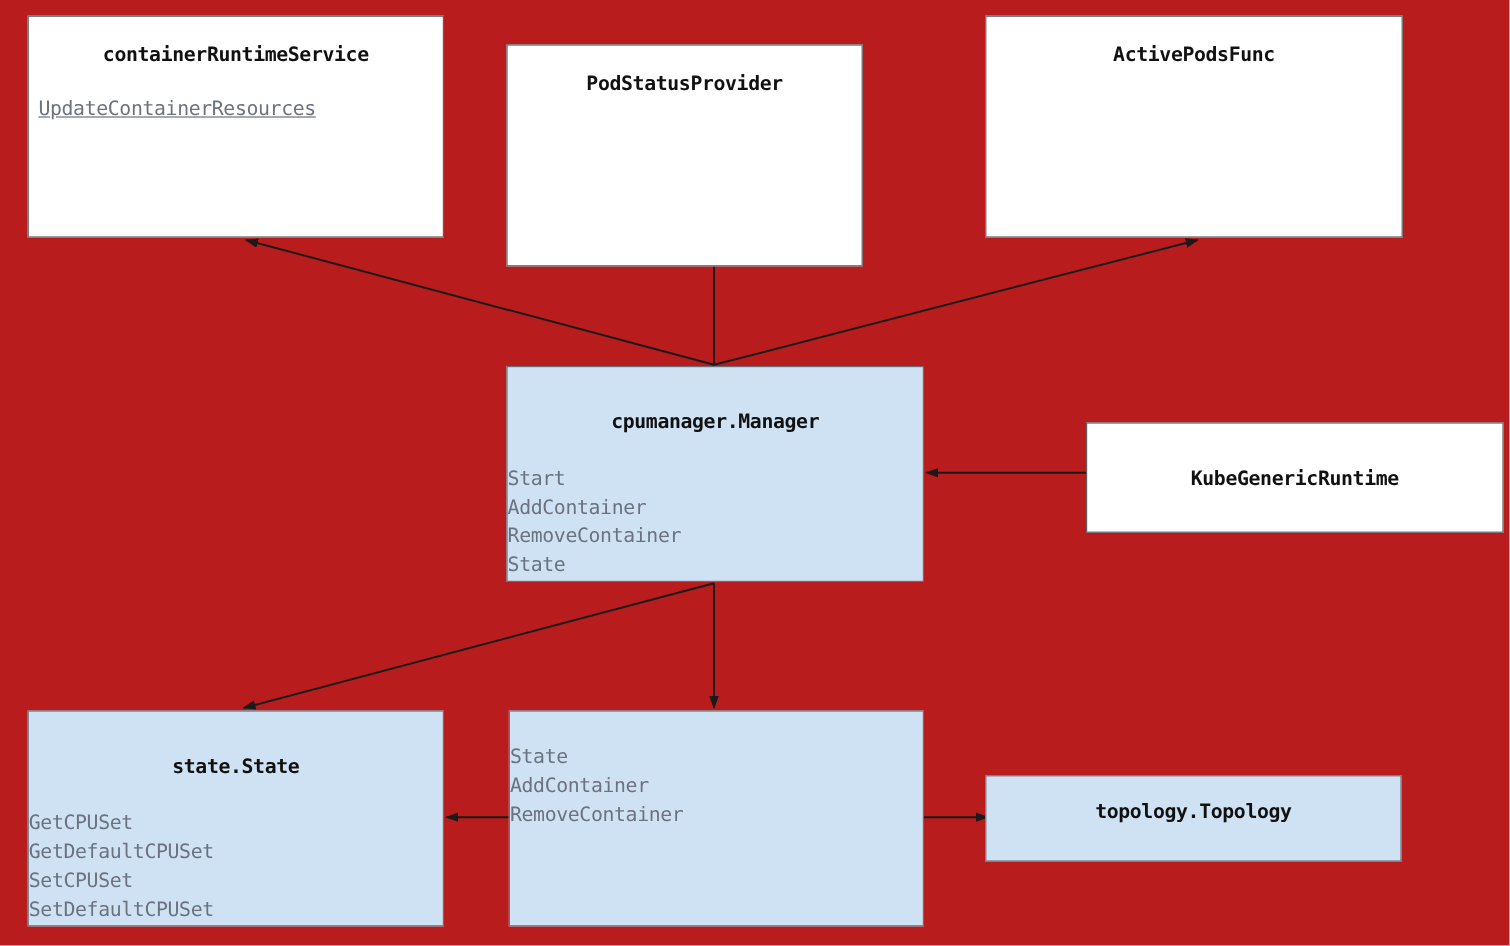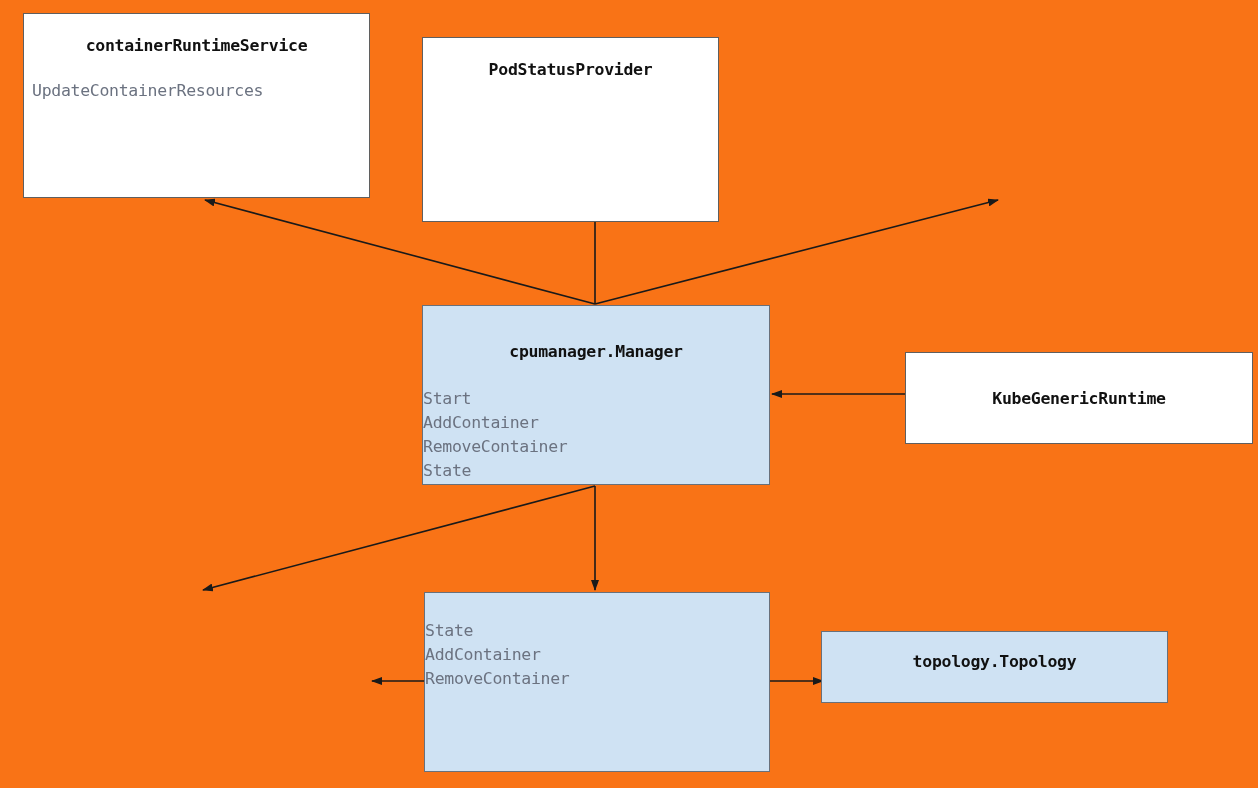--- a/index.html
+++ b/index.html
@@ -4,21 +4,21 @@
 <style>
   html, body {
     margin: 0;
     padding: 0;
     background: #ffffff;
   }
   #diagram-canvas {
     position: relative;
     width: 1258px;
     height: 788px;
-    background: #f97316;
+    background: #b91c1c;
     overflow: hidden;
     font-family: "DejaVu Sans Mono", "Liberation Mono", monospace;
   }
   .edge-layer {
     position: absolute;
     left: 0;
     top: 0;
     width: 1258px;
     height: 788px;
     pointer-events: none;
@@ -53,26 +53,26 @@
   }
 
   
   #node-containerruntimeservice { left: 23px;  top: 13px;  width: 347px; height: 185px; }
   #node-podstatusprovider       { left: 422px; top: 13px;  width: 297px; height: 185px; margin-top: 24px; }
   #node-activepodsfunc          { left: 821px; top: 13px;  width: 348px; height: 185px; }
   #node-cpumanager-manager      { left: 422px; top: 305px; width: 348px; height: 180px; }
   #node-kubegenericruntime      { left: 905px; top: 352px; width: 348px; height: 92px; }
   #node-state-state             { left: 23px;  top: 592px; width: 347px; height: 180px; }
   #node-cpumanager-policy       { left: 424px; top: 592px; width: 346px; height: 180px; }
-  #node-topology-topology       { left: 821px; top: 631px; width: 347px; height: 72px; }
+  #node-topology-topology       { left: 821px; top: 646px; width: 347px; height: 72px; }
 
   .t-pad-a { padding-top: 20px; }
   .t-pad-b { padding-top: 22px; }
   .t-pad-c { padding-top: 36px; }
-  .m-pad-a { padding-left: 8px; padding-top: 24px; }
+  .m-pad-a { padding-left: 8px; padding-top: 24px; text-decoration: underline; }
   .m-pad-b { padding-left: 0; padding-top: 26px; }
 </style>
 </head>
 <body>
 
 <div id="diagram-canvas">
 
   <svg class="edge-layer" viewBox="0 0 1258 788" width="1258" height="788">
     <defs>
       <marker id="arrow" markerWidth="11" markerHeight="8" refX="10" refY="4" orient="auto" markerUnits="userSpaceOnUse">
@@ -101,35 +101,47 @@
     <div class="node-title t-pad-b">containerRuntimeService</div>
     <div class="node-members m-pad-a">
       <span class="member">UpdateContainerResources</span>
     </div>
   </div>
 
   <div class="node" id="node-podstatusprovider">
     <div class="node-title t-pad-b">PodStatusProvider</div>
   </div>
 
+  <div class="node" id="node-activepodsfunc">
+    <div class="node-title t-pad-b">ActivePodsFunc</div>
+  </div>
 
   <div class="node filled" id="node-cpumanager-manager">
     <div class="node-title t-pad-c">cpumanager.Manager</div>
     <div class="node-members m-pad-b">
       <span class="member">Start</span>
       <span class="member">AddContainer</span>
       <span class="member">RemoveContainer</span>
       <span class="member">State</span>
     </div>
   </div>
 
   <div class="node" id="node-kubegenericruntime">
     <div class="node-title t-pad-c">KubeGenericRuntime</div>
   </div>
 
+  <div class="node filled" id="node-state-state">
+    <div class="node-title t-pad-c">state.State</div>
+    <div class="node-members m-pad-b">
+      <span class="member">GetCPUSet</span>
+      <span class="member">GetDefaultCPUSet</span>
+      <span class="member">SetCPUSet</span>
+      <span class="member">SetDefaultCPUSet</span>
+    </div>
+  </div>
 
   <div class="node filled" id="node-cpumanager-policy">
     <div class="node-members m-pad-b">
       <span class="member">State</span>
       <span class="member">AddContainer</span>
       <span class="member">RemoveContainer</span>
     </div>
   </div>
 
   <div class="node filled" id="node-topology-topology">

